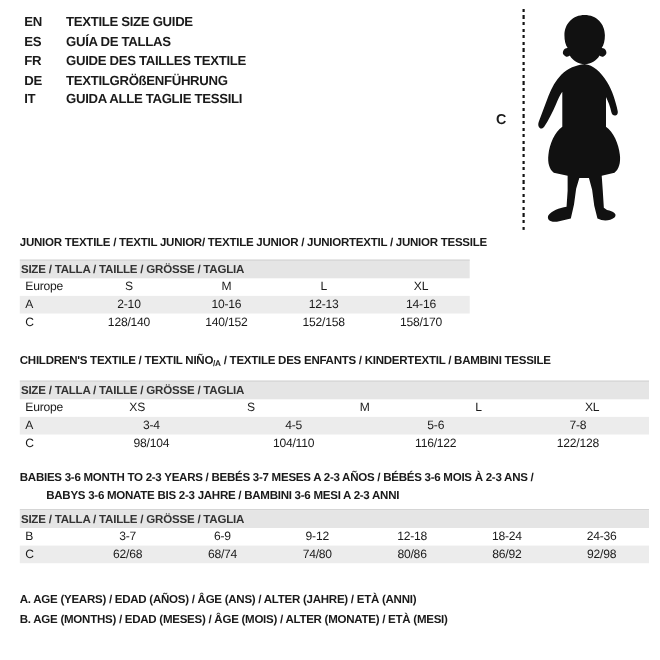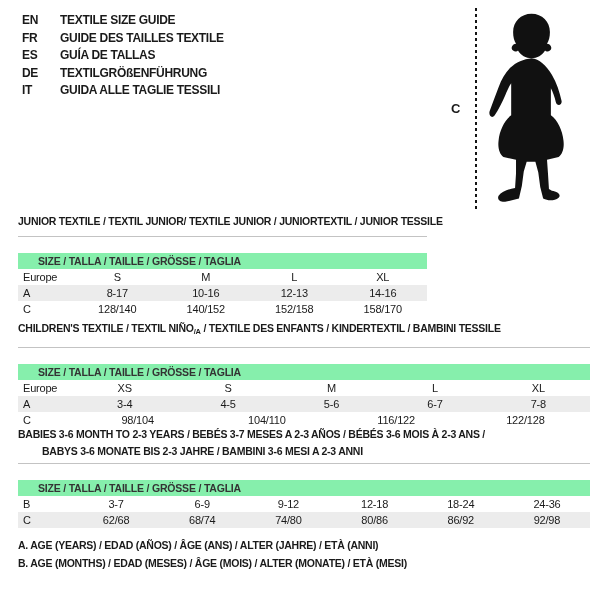--- a/index.html
+++ b/index.html
@@ -16,23 +16,23 @@
   #dash-line{position:absolute;left:475px;top:8px;width:2px;height:201px;
     background:repeating-linear-gradient(to bottom,#141414 0 3px,transparent 3px 6px);}
   #fig-label{position:absolute;left:451px;top:101px;font-size:13px;font-weight:bold;}
   #baby-svg{position:absolute;left:486px;top:8px;}
   
   .size-table{position:absolute;left:18px;}
   .t-title{font-size:10.5px;font-weight:bold;letter-spacing:-0.25px;line-height:13px;
     white-space:nowrap;}
   .t-title sub{font-size:7.5px;vertical-align:-2px;}
   .rule{height:1px;background:#c3c3c3;}
-  .size-bar{height:16px;line-height:16px;background:#86efac;color:#333;
-    font-size:10.5px;font-weight:bold;letter-spacing:-0.2px;padding-left:20px;
-    margin-top:16px;}
+  .size-bar{height:16px;line-height:16px;background:#e5e5e5;color:#333;
+    font-size:10.5px;font-weight:bold;letter-spacing:-0.2px;padding-left:1px;
+    margin-top:0;}
   .trow{display:flex;height:16px;line-height:16.5px;font-size:11px;letter-spacing:-0.2px;justify-content:space-between;}
   .trow.shaded{background:#ececec;}
   .trow .lbl{width:55px;padding-left:5px;box-sizing:border-box;}
   .trow .cell{flex:1;text-align:center;}
   #table1{top:215px;width:409px;}
   #table1 .rule{margin-top:8px;}
   #table2{top:322px;width:572px;}
   #table2 .rule{margin-top:9px;}
   #table3{top:428px;width:572px;}
   #table3 .rule{margin-top:5px;}
@@ -45,26 +45,26 @@
 <body>
 
 <div id="canvas">
 
   <div id="lang-block">
     <div class="lang-row">
       <span class="lang-code">EN</span>
       <span class="lang-label">TEXTILE SIZE GUIDE</span>
     </div>
     <div class="lang-row">
+      <span class="lang-code">ES</span>
+      <span class="lang-label">GUÍA DE TALLAS</span>
+    </div>
+    <div class="lang-row">
       <span class="lang-code">FR</span>
       <span class="lang-label">GUIDE DES TAILLES TEXTILE</span>
-    </div>
-    <div class="lang-row">
-      <span class="lang-code">ES</span>
-      <span class="lang-label">GUÍA DE TALLAS</span>
     </div>
     <div class="lang-row">
       <span class="lang-code">DE</span>
       <span class="lang-label">TEXTILGRÖßENFÜHRUNG</span>
     </div>
     <div class="lang-row">
       <span class="lang-code">IT</span>
       <span class="lang-label">GUIDA ALLE TAGLIE TESSILI</span>
     </div>
   </div>
@@ -82,21 +82,21 @@
     <div class="size-bar">SIZE / TALLA / TAILLE / GRÖSSE / TAGLIA</div>
     <div class="trow">
       <span class="lbl">Europe</span>
       <span class="cell">S</span>
       <span class="cell">M</span>
       <span class="cell">L</span>
       <span class="cell">XL</span>
     </div>
     <div class="trow shaded">
       <span class="lbl">A</span>
-      <span class="cell">8-17</span>
+      <span class="cell">2-10</span>
       <span class="cell">10-16</span>
       <span class="cell">12-13</span>
       <span class="cell">14-16</span>
     </div>
     <div class="trow">
       <span class="lbl">C</span>
       <span class="cell">128/140</span>
       <span class="cell">140/152</span>
       <span class="cell">152/158</span>
       <span class="cell">158/170</span>
@@ -113,21 +113,20 @@
       <span class="cell">S</span>
       <span class="cell">M</span>
       <span class="cell">L</span>
       <span class="cell">XL</span>
     </div>
     <div class="trow shaded">
       <span class="lbl">A</span>
       <span class="cell">3-4</span>
       <span class="cell">4-5</span>
       <span class="cell">5-6</span>
-      <span class="cell">6-7</span>
       <span class="cell">7-8</span>
     </div>
     <div class="trow">
       <span class="lbl">C</span>
       <span class="cell">98/104</span>
       <span class="cell">104/110</span>
       <span class="cell">116/122</span>
       <span class="cell">122/128</span>
     </div>
   </div>

